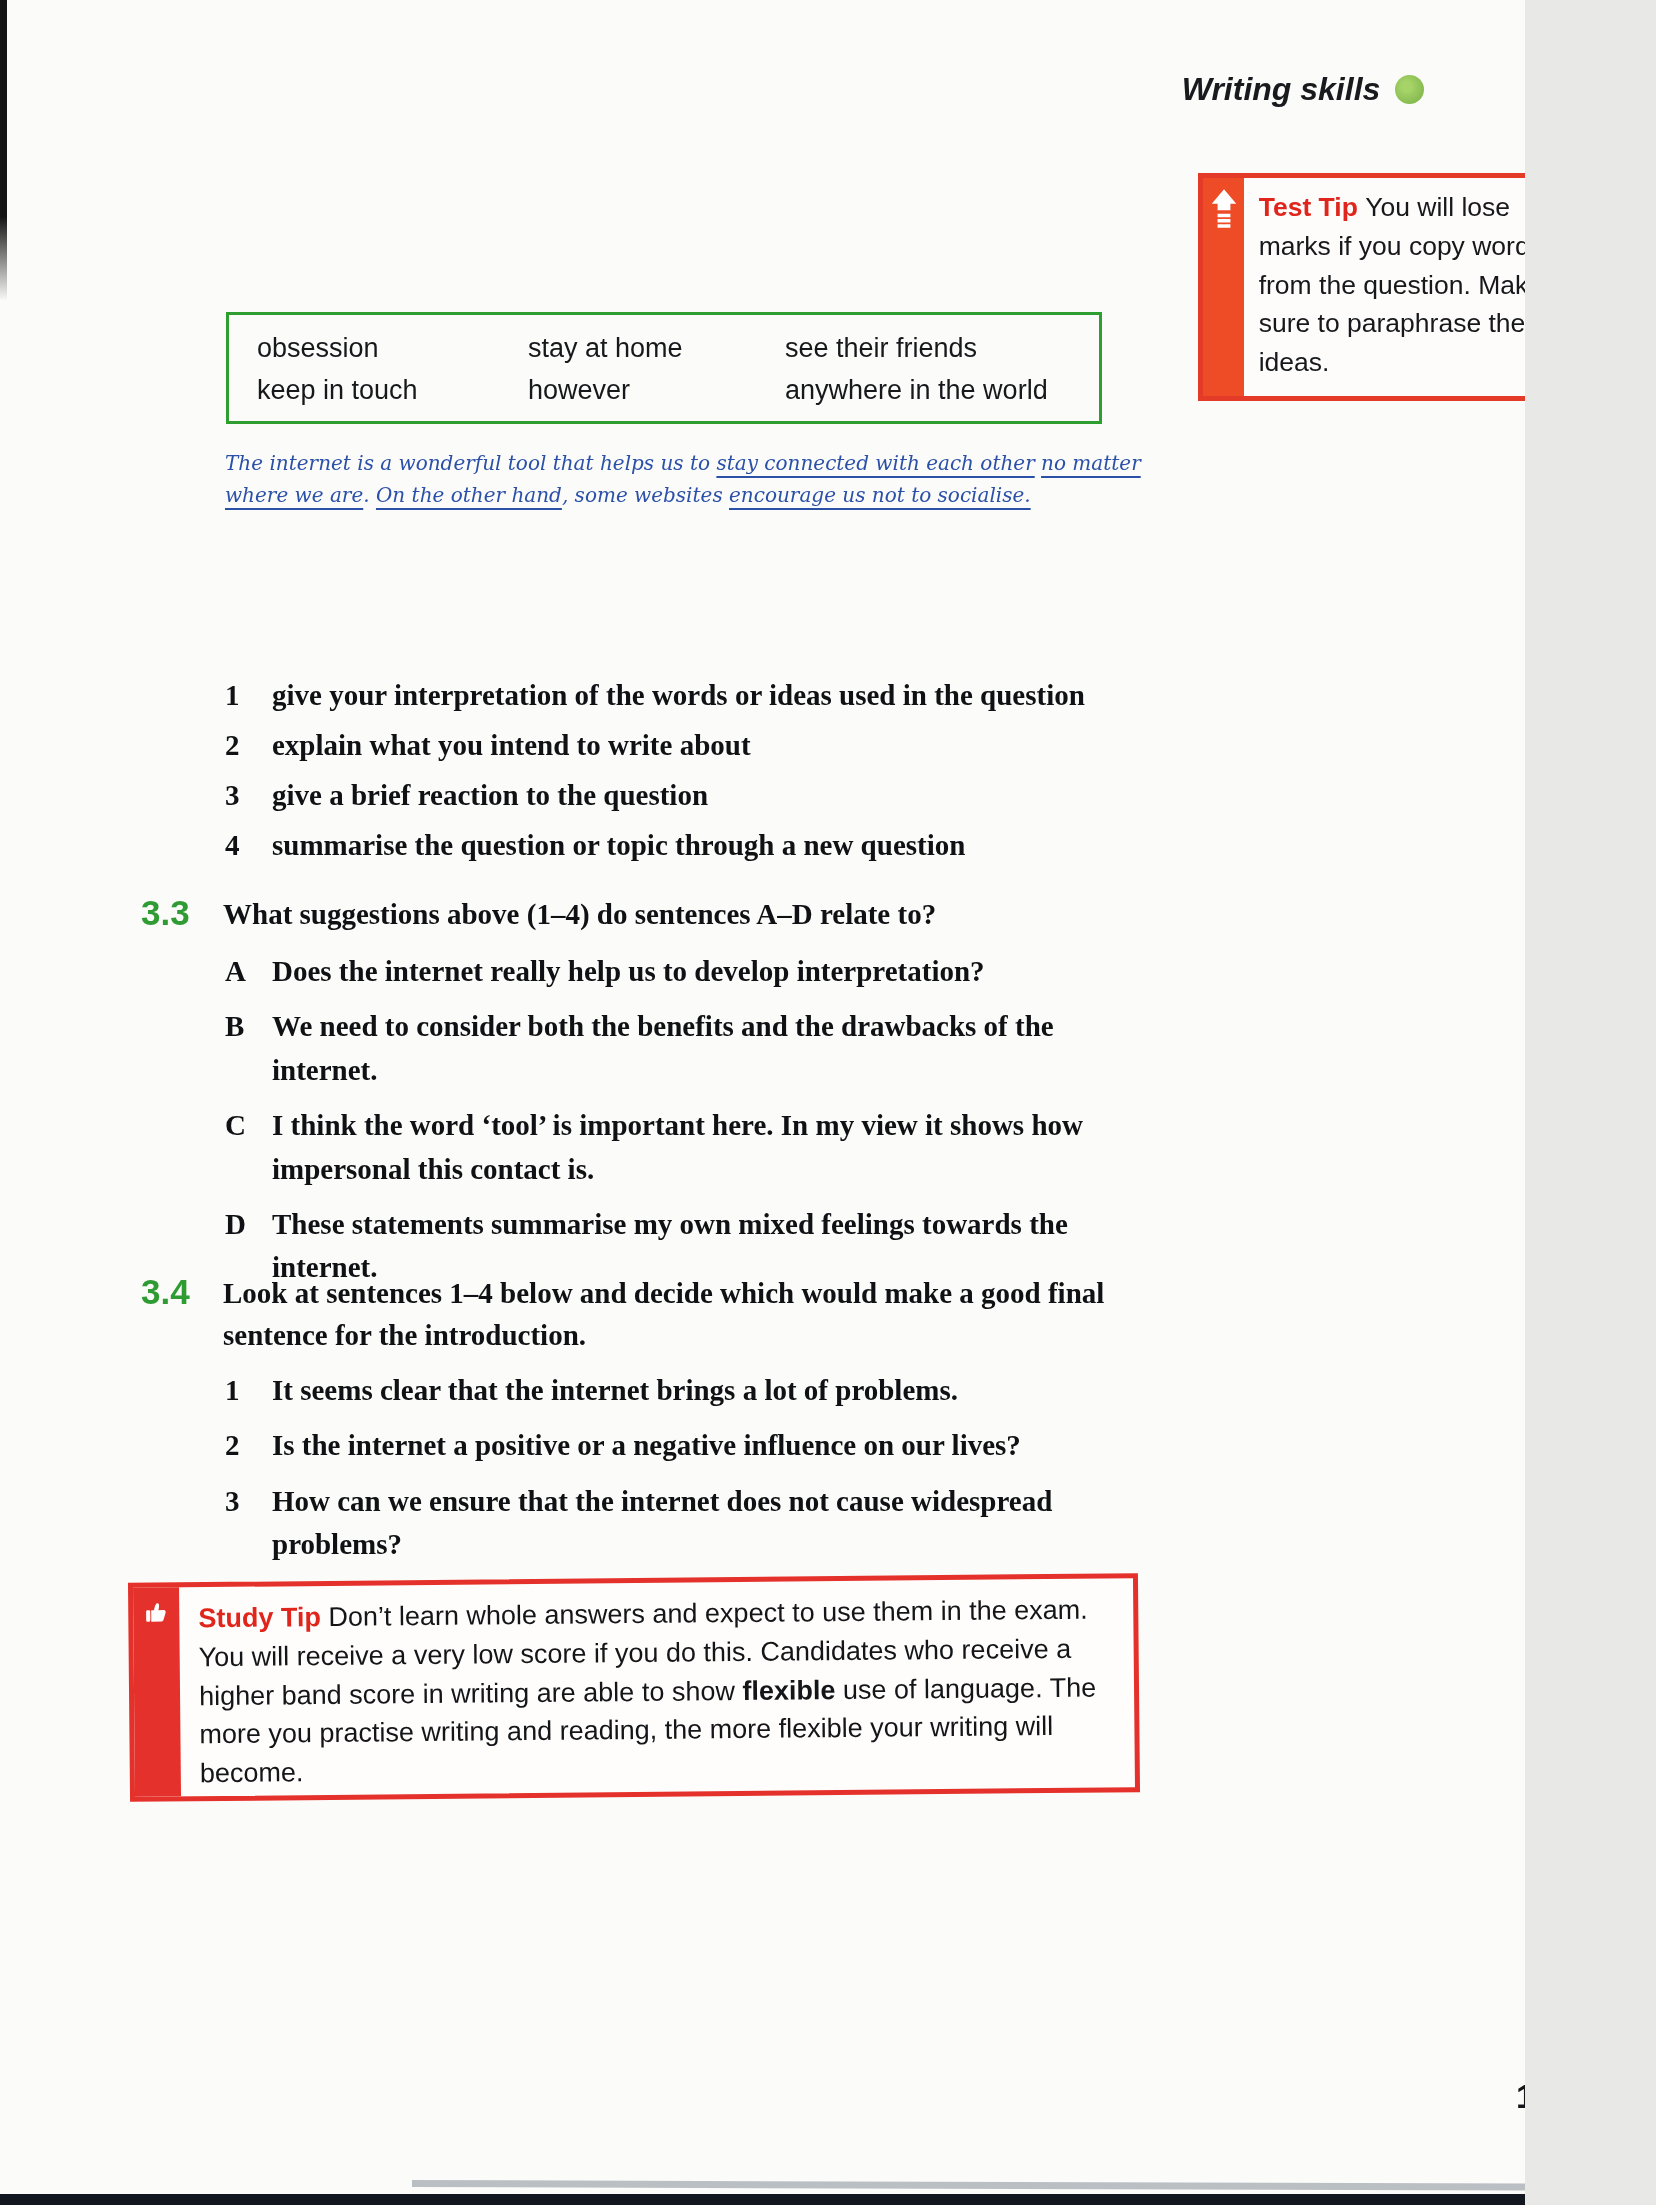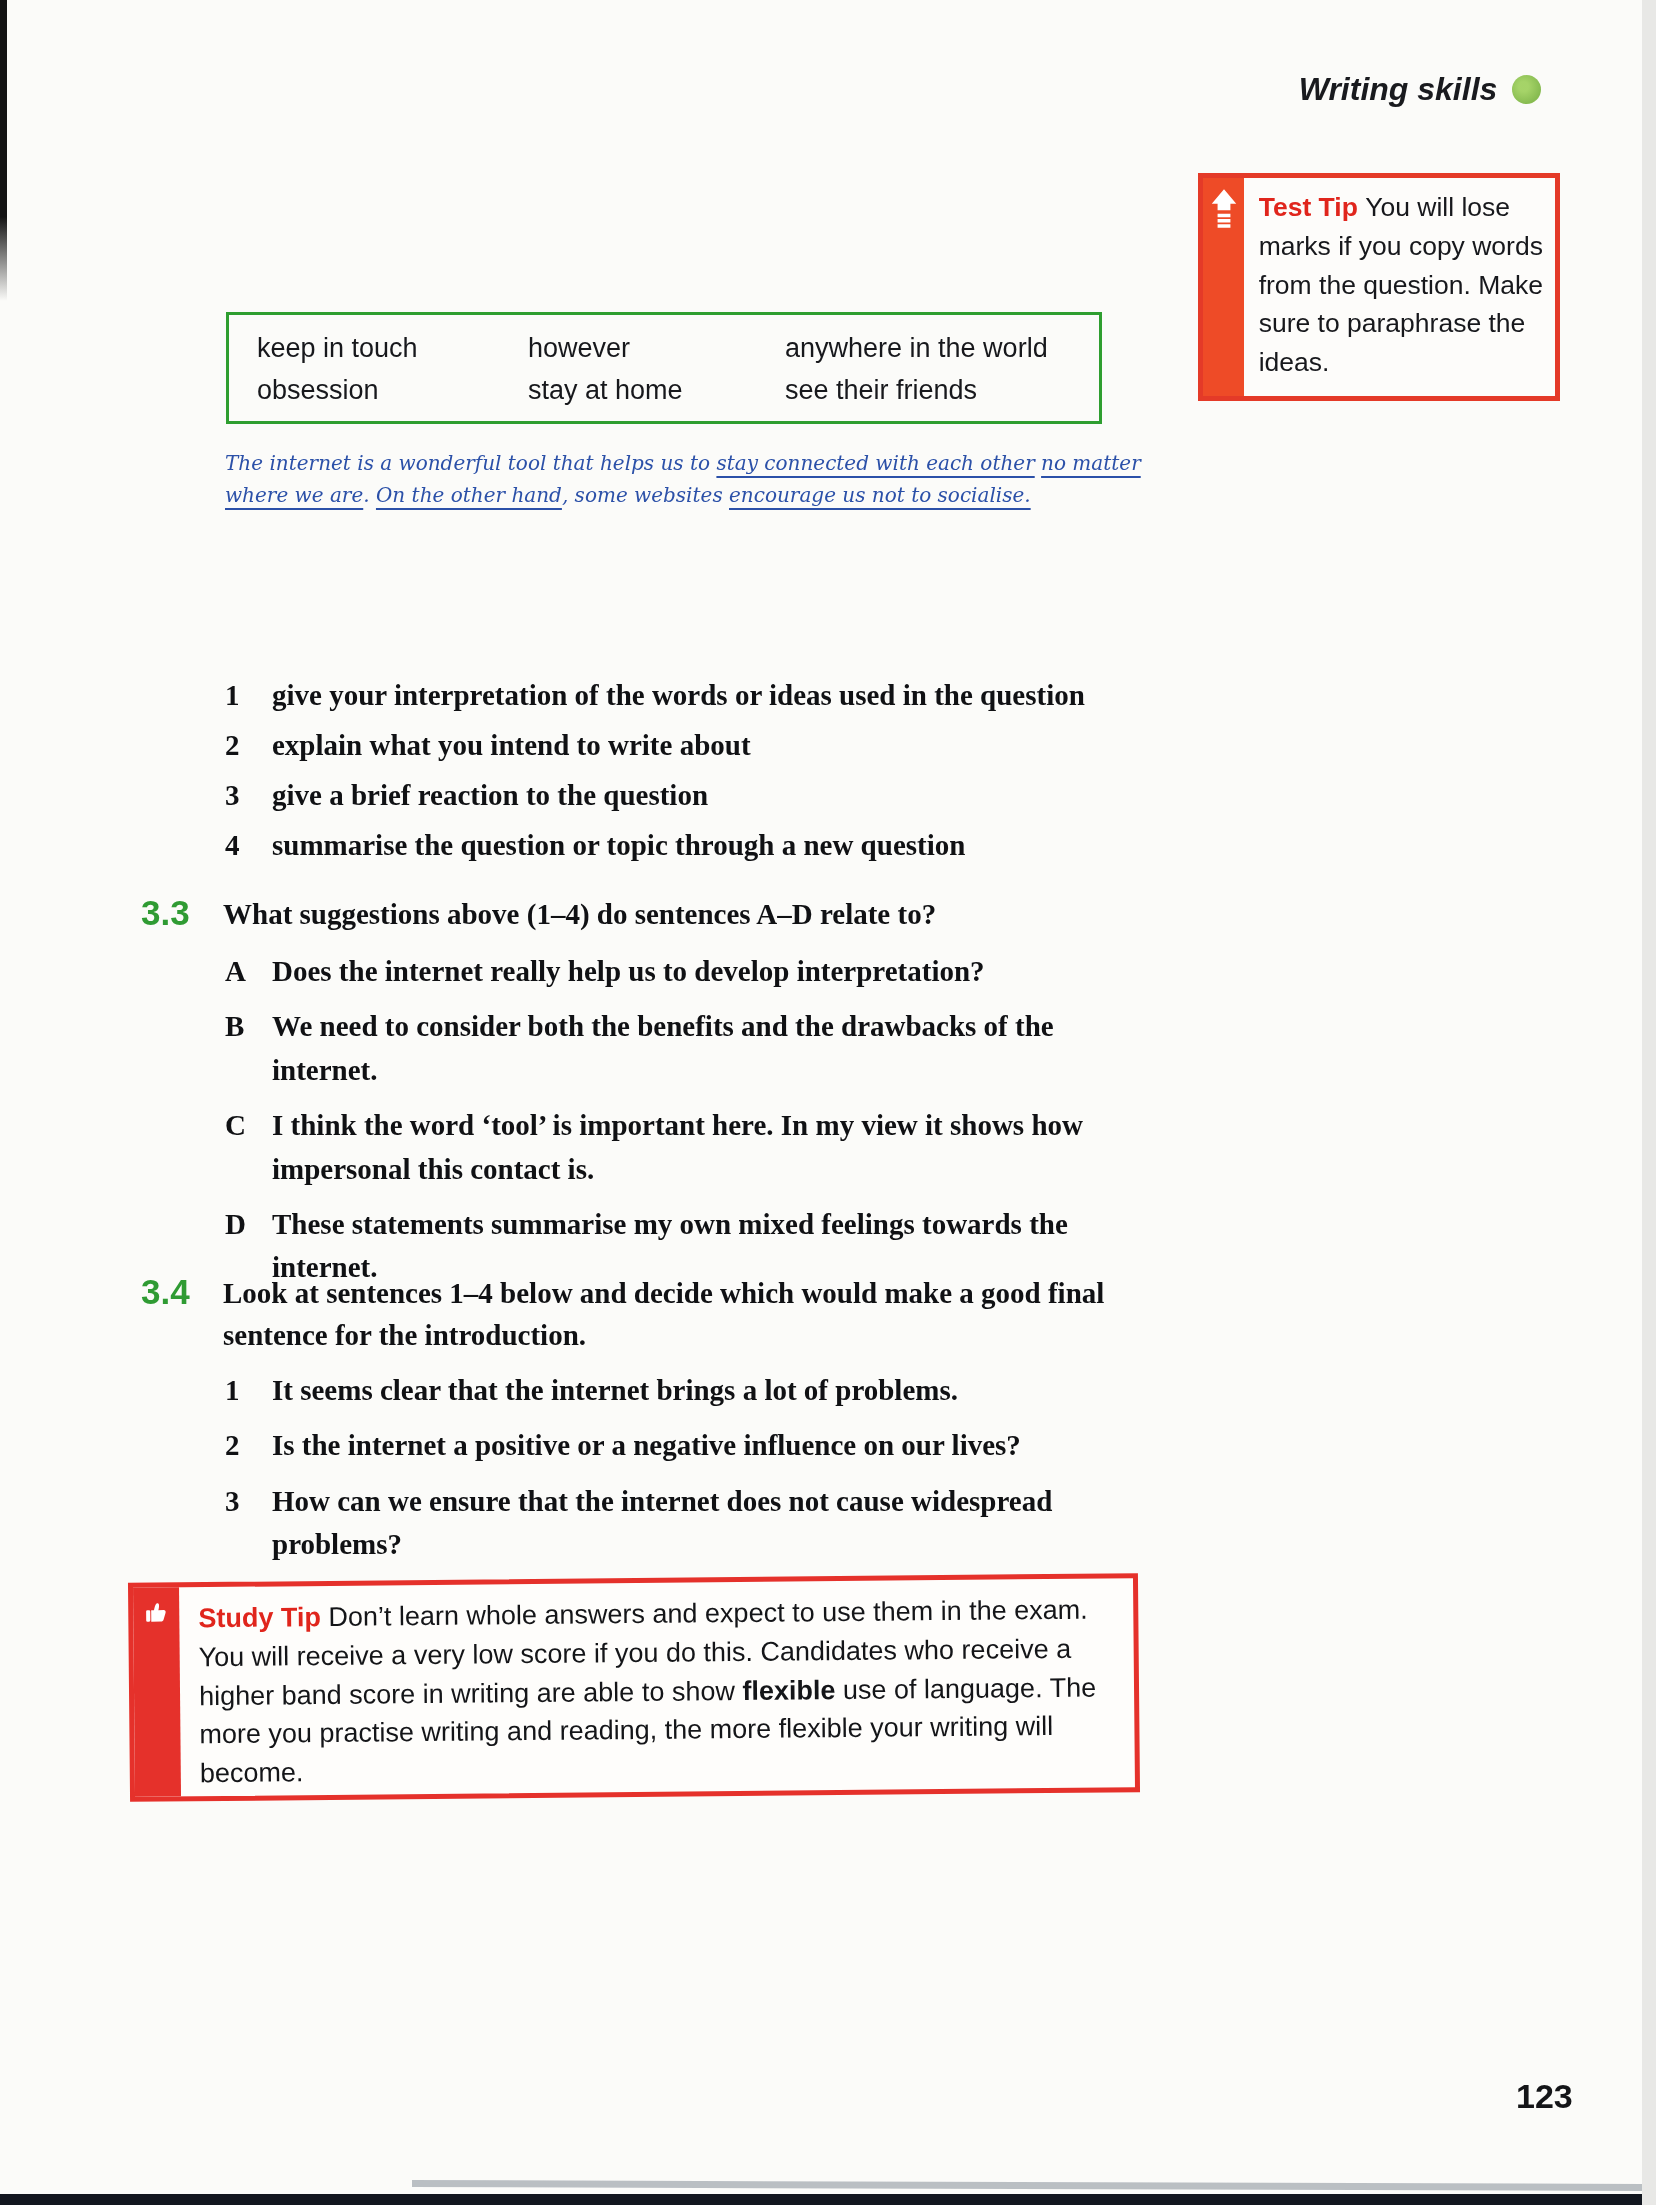--- a/index.html
+++ b/index.html
@@ -1,17 +1,17 @@
 <!DOCTYPE html>
 <html style="font-size:11.8px"><head>
 <meta charset="utf-8">
 <style>
   html,body{margin:0;padding:0;background:#e8e8e6;}
   .page{
-    position:relative; width:1642px; height:2205px; overflow:hidden;
+    position:relative; width:1525px; height:2205px; overflow:hidden;
     background:#fbfbf9; font-family:"Liberation Serif", serif; color:#15161a;
   }
   
   .edge-strip{position:absolute;left:0;top:0;width:7.4px;height:301px;
     background:linear-gradient(#141414 72%, rgba(20,20,20,0));}
   .gray-smudge{position:absolute;left:412px;top:2182px;width:1245px;height:6.6px;
     background:#aeb4ba;opacity:.85;transform:rotate(.18deg);}
   .bottom-bar{position:absolute;left:0;top:2194px;width:1657px;height:11.8px;background:#12161f;}
 
   
@@ -107,28 +107,28 @@
     </div>
     <div class="testtip-text">
       <span class="tip-label">Test Tip </span>
       <span>You will lose marks if you copy words from the question. Make sure to paraphrase the ideas.</span>
     </div>
   </div>
 
 
   <div class="wordbox">
       <div class="wb-row">
+        <span>obsession</span>
+        <span>stay at home</span>
+        <span>see their friends</span>
+      </div>
+      <div class="wb-row">
         <span>keep in touch</span>
         <span>however</span>
         <span>anywhere in the world</span>
-      </div>
-      <div class="wb-row">
-        <span>obsession</span>
-        <span>stay at home</span>
-        <span>see their friends</span>
       </div>
     </div>
 
   <div class="handwriting"><span>The internet is a wonderful tool that helps us to </span><span class="u">stay connected with each other</span><span> </span><span class="u">no matter where we are</span><span>. </span><span class="u">On the other hand</span><span>, some websites </span><span class="u">encourage us not to socialise.</span></div>
 
 
   <div class="options options-32">
       <div class="opt">
         <span class="marker">1</span>
         <span class="otext">give your interpretation of the words or ideas used in the question</span>

